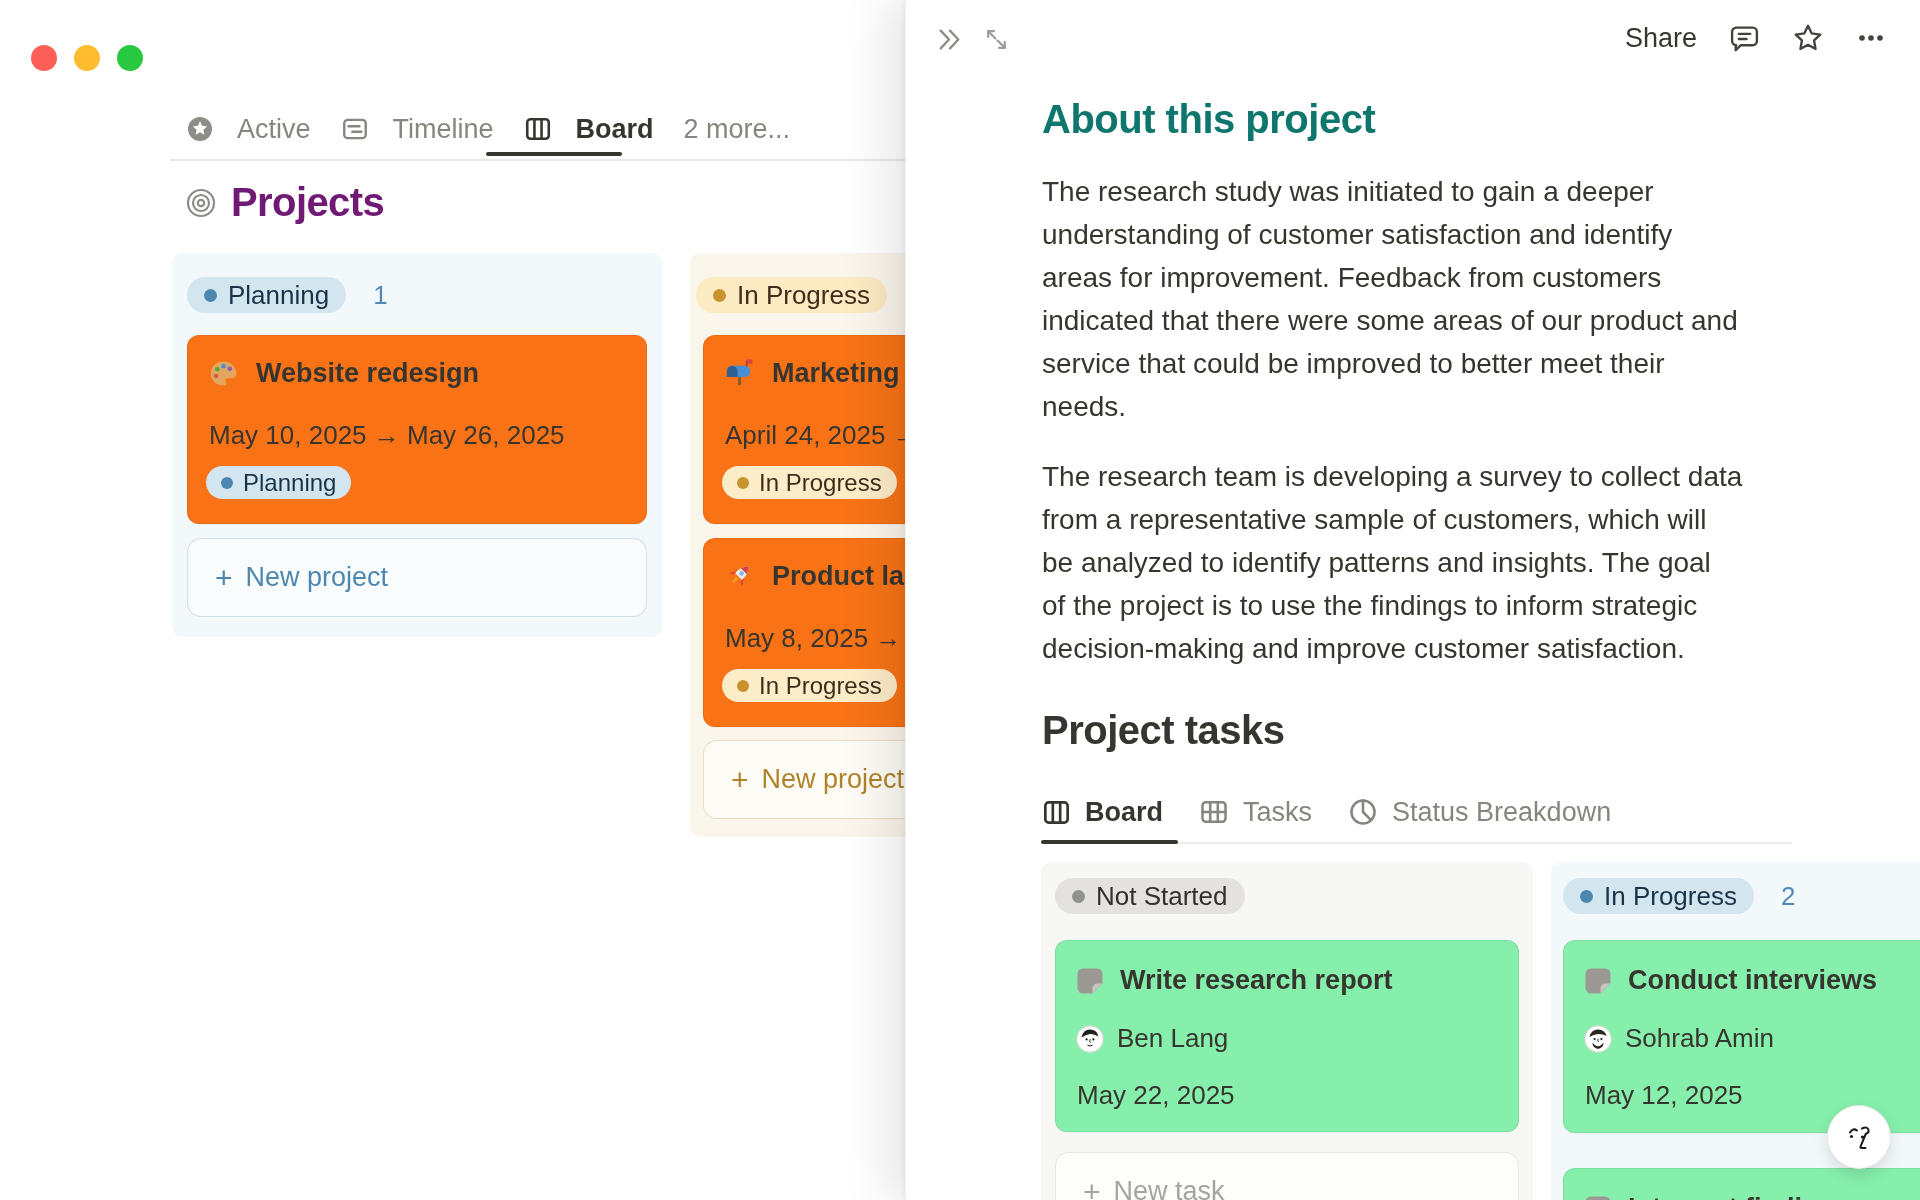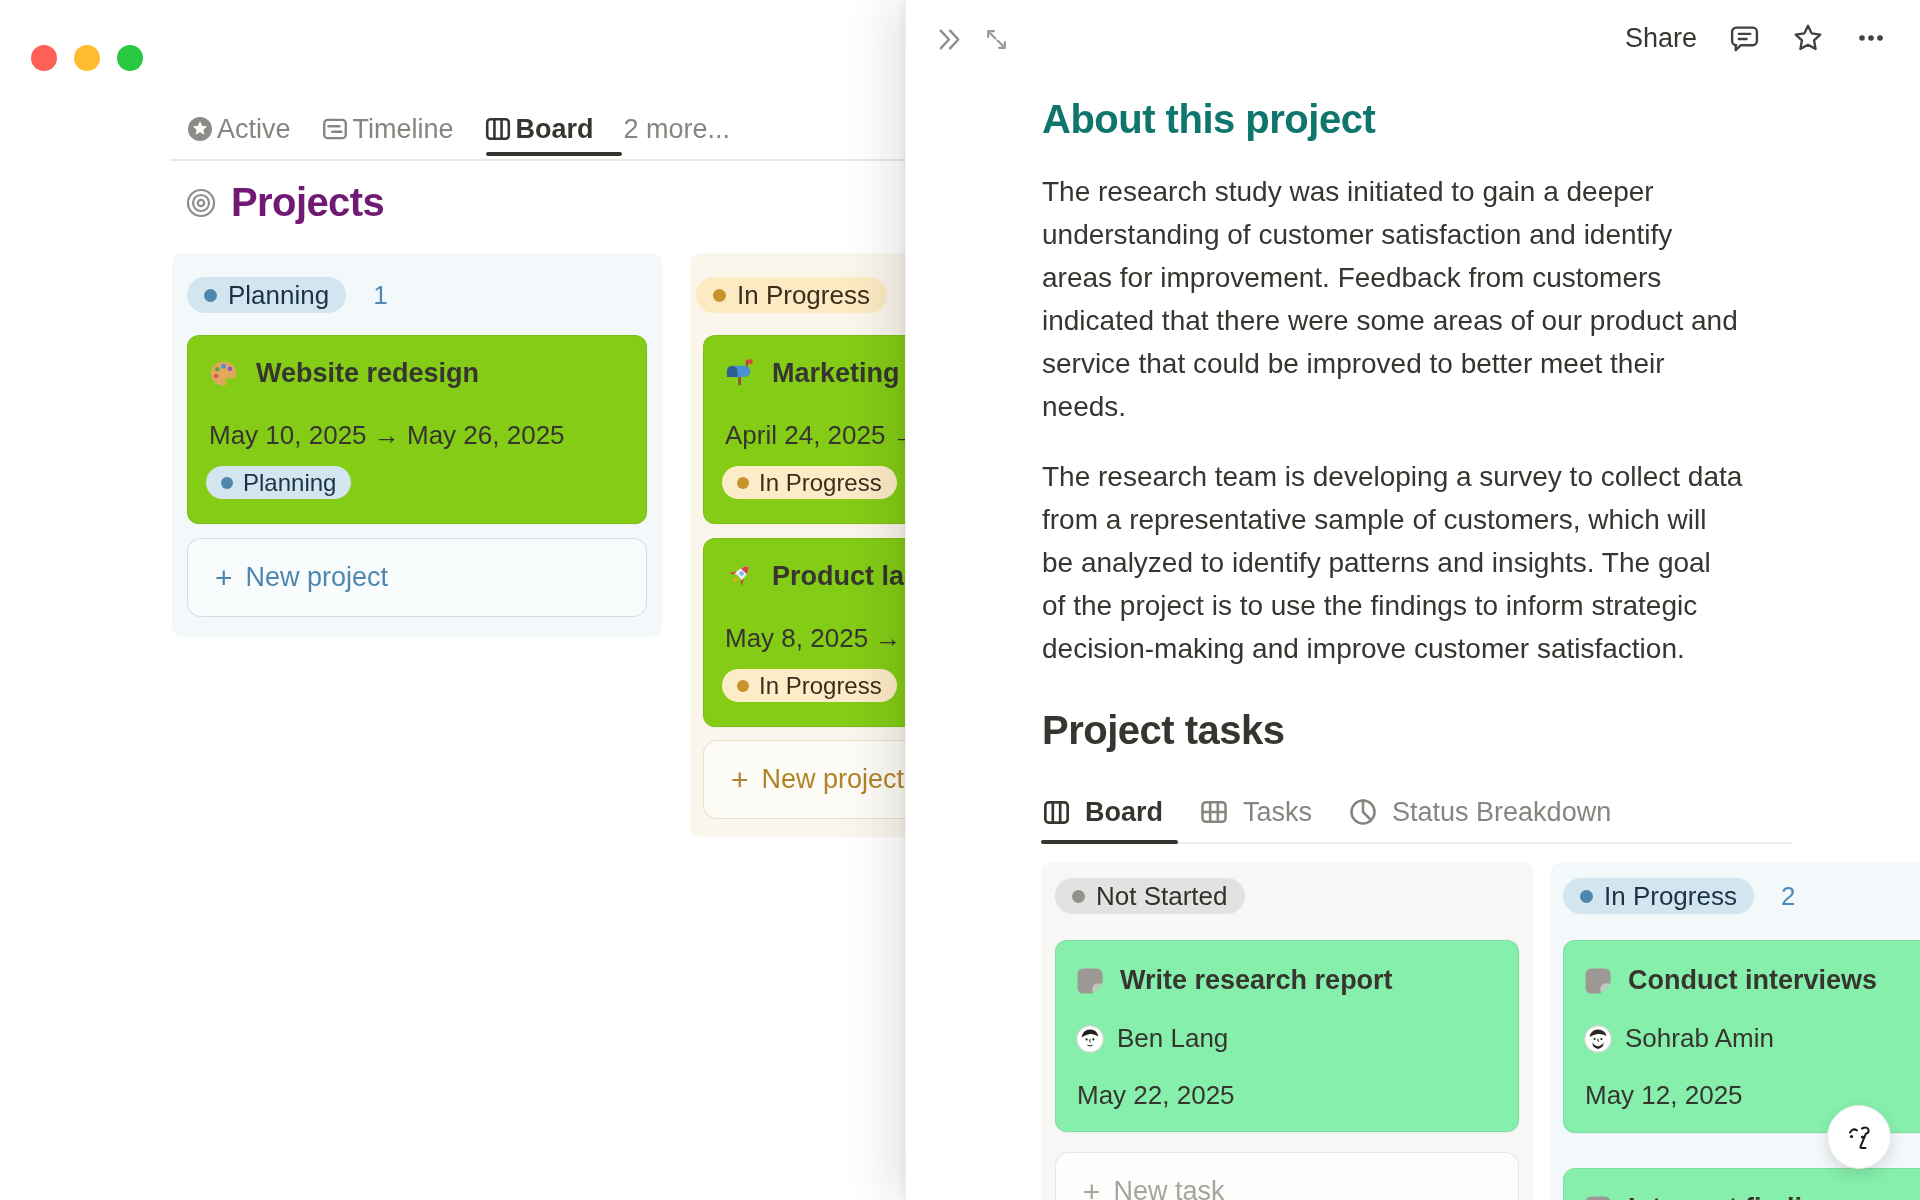--- a/index.html
+++ b/index.html
@@ -8,40 +8,40 @@
   #app { position:relative; width:1920px; height:1200px; background:#fff; overflow:hidden; }
 
   
   .traffic { position:absolute; top:45px; left:31px; display:flex; gap:17px; }
   .traffic .dot { width:26px; height:26px; border-radius:50%; }
   .dot.red { background:#fe5f57; } .dot.yellow { background:#febc2e; } .dot.green { background:#28c840; }
 
   
   .view-tabs { position:absolute; left:187px; top:110px; display:flex; align-items:center; gap:30px;
     font-size:27px; color:#87857f; height:38px; }
-  .view-tab { display:flex; align-items:center; gap:4px; cursor:pointer; white-space:nowrap; }
+  .view-tab { display:flex; align-items:center; gap:24px; cursor:pointer; white-space:nowrap; }
   .view-tab.active { color:#37352f; font-weight:600; }
   .board-underline { position:absolute; left:486px; top:152px; width:136px; height:4px; background:#37352f; border-radius:2px; }
   .top-divider { position:absolute; left:170px; top:159px; width:735px; height:1.5px; background:#e9e9e7; }
 
   .page-title { position:absolute; left:186px; top:180px; display:flex; align-items:center; gap:15px; }
   .page-title .t-text { font-size:40px; font-weight:700; letter-spacing:-0.6px; color:#701a75; }
 
   .col { position:absolute; border-radius:10px; }
   .col-head { position:absolute; left:15px; top:24px; display:flex; align-items:center; gap:27px; }
   .pill { display:inline-flex; align-items:center; gap:11px; height:36px; border-radius:18px;
     padding:0 17px; font-size:26px; font-weight:500; white-space:nowrap; }
   .pill .pdot { width:13px; height:13px; border-radius:50%; }
   .pill.blue { background:#d3e5ef; color:#183347; } .pill.blue .pdot { background:#4d87b0; }
   .pill.yellow { background:#fbeac2; color:#402c1b; } .pill.yellow .pdot { background:#c8922d; }
   .pill.gray { background:#e3e2e0; color:#32302c; } .pill.gray .pdot { background:#91918e; }
   .count { font-size:26px; }
   .count.blue { color:#5189b6; } .count.gray { color:#a3a19d; }
 
-  .card { position:absolute; left:15px; width:460px; background:#84cc16; border-radius:12px;
+  .card { position:absolute; left:15px; width:460px; background:#f97316; border-radius:12px;
     border:1px solid rgba(15,15,15,.07); box-shadow:0 1px 2px rgba(15,15,15,.04); }
   .card .title-row { position:absolute; left:20px; top:22px; display:flex; align-items:center; gap:17px; }
   .card .c-title { font-size:27px; font-weight:600; color:#37352f; white-space:nowrap; }
   .card .c-date { position:absolute; left:21px; top:84px; font-size:26px; color:#37352f; white-space:nowrap; }
   .tag { position:absolute; left:18px; top:130px; display:inline-flex; align-items:center; gap:10px;
     height:33px; border-radius:17px; padding:0 15px; font-size:24px; font-weight:500; white-space:nowrap; }
   .tag.blue { background:#d3e5ef; color:#183347; } .tag.blue .pdot { background:#4d87b0; }
   .tag.yellow { background:#fdecc8; color:#402c1b; } .tag.yellow .pdot { background:#c8922d; }
   .tag .pdot { width:12px; height:12px; border-radius:50%; }
 

